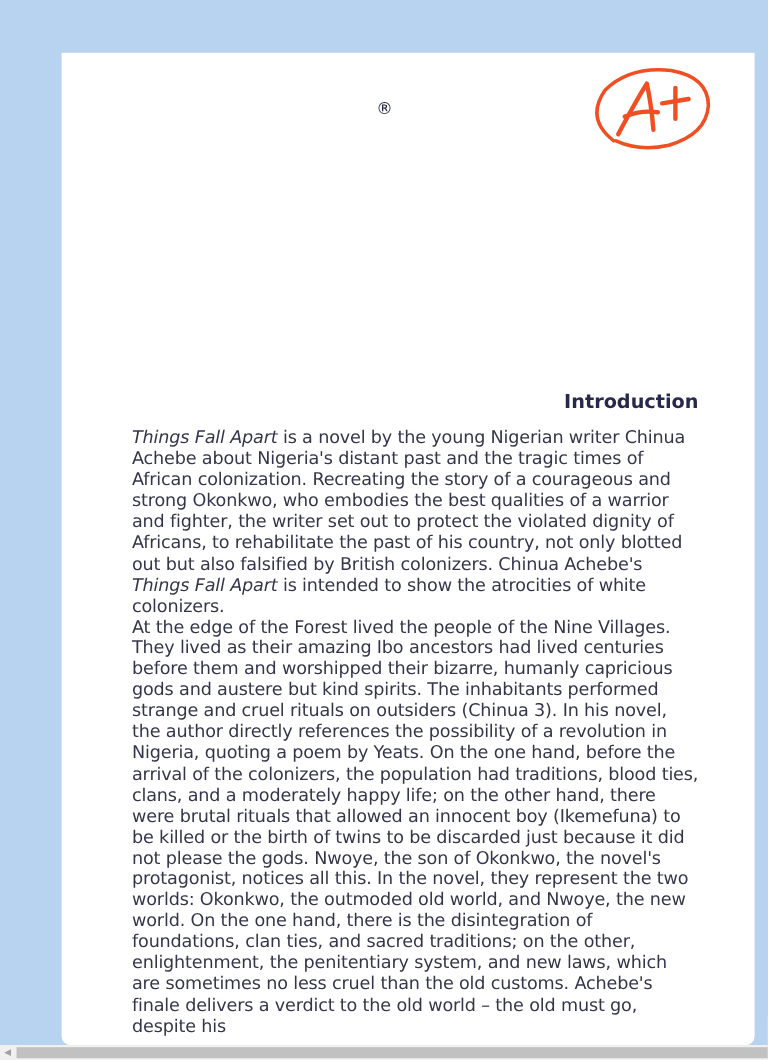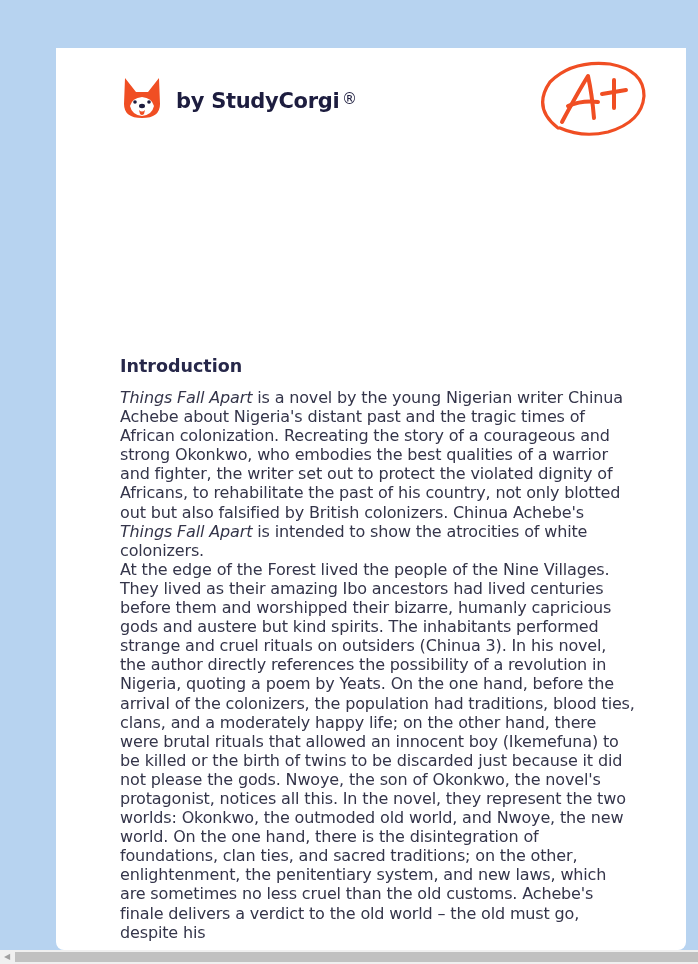--- a/index.html
+++ b/index.html
@@ -42,51 +42,40 @@
       position: absolute; left: 64px; top: 306px; width: 515px;
       font-family: "DejaVu Sans", sans-serif; color: #34354a;
     }
     .content h2 {
       font-family: "DejaVu Sans", sans-serif; font-weight: bold;
       font-size: 17.5px; color: #27284a; margin: 0; line-height: 24px;
     }
     .content p {
       margin: 0; font-size: 16px; line-height: 19.1px; letter-spacing: -0.15px;
     }
-    .h-intro { margin-bottom: 10px !important; }
+    .h-intro { margin-bottom: 10px !important; text-align: right; }
     .h-summary { margin-top: 0px !important; margin-bottom: 15px !important; }
     .scrollbar {
       position: absolute; left: 0; top: 950px; width: 698px; height: 14px;
       background: #f0f0f0;
     }
     .scroll-left {
       position: absolute; left: 0; top: 0; width: 14px; height: 14px;
       color: #a0a0a0; font-size: 8px; line-height: 14px; text-align: center;
     }
     .scroll-thumb {
       position: absolute; left: 15px; top: 2px; width: 683px; height: 10px;
       background: #c1c1c1;
     }
   </style>
 </head>
 <body>
 
 <div class="card">
 
-  <div class="logo">
-    <svg width="40" height="44" viewBox="0 0 40 44">
-      <path d="M3 2 L14 16 L26 16 L37 2 L38 28 Q38 42 20 42 Q2 42 2 28 Z" fill="#f04e23"></path>
-      <path d="M8 30 Q10 22 20 21 Q30 22 32 30 Q30 39 20 40 Q10 39 8 30 Z" fill="#ffffff"></path>
-      <circle cx="13" cy="26" r="1.8" fill="#1d1d3f"></circle>
-      <circle cx="27" cy="26" r="1.8" fill="#1d1d3f"></circle>
-      <ellipse cx="20" cy="30" rx="3" ry="2.2" fill="#1d1d3f"></ellipse>
-      <path d="M17 34 Q20 37 23 34 L22 38 Q20 40 18 38 Z" fill="#f04e23"></path>
-    </svg>
-    <span class="brand">by StudyCorgi</span>
-  </div>
   <span class="reg" style="left:286px;top:42px;">®</span>
 
   <div class="grade">
     <svg width="110" height="84" viewBox="0 0 110 84">
       <path d="M20 70 Q-6 50 12 24 Q34 2 72 6 Q106 12 106 38 Q104 64 70 74 Q44 80 22 70" fill="none" stroke="#f04e23" stroke-width="3.2" stroke-linecap="round"></path>
       <path d="M24 64 Q40 34 50 18 Q54 36 56 60" fill="none" stroke="#f04e23" stroke-width="4" stroke-linecap="round" stroke-linejoin="round"></path>
       <path d="M30 48 Q44 42 60 44" fill="none" stroke="#f04e23" stroke-width="4" stroke-linecap="round"></path>
       <path d="M64 36 L88 32" fill="none" stroke="#f04e23" stroke-width="4" stroke-linecap="round"></path>
       <path d="M76 22 L76 50" fill="none" stroke="#f04e23" stroke-width="4" stroke-linecap="round"></path>
     </svg>

